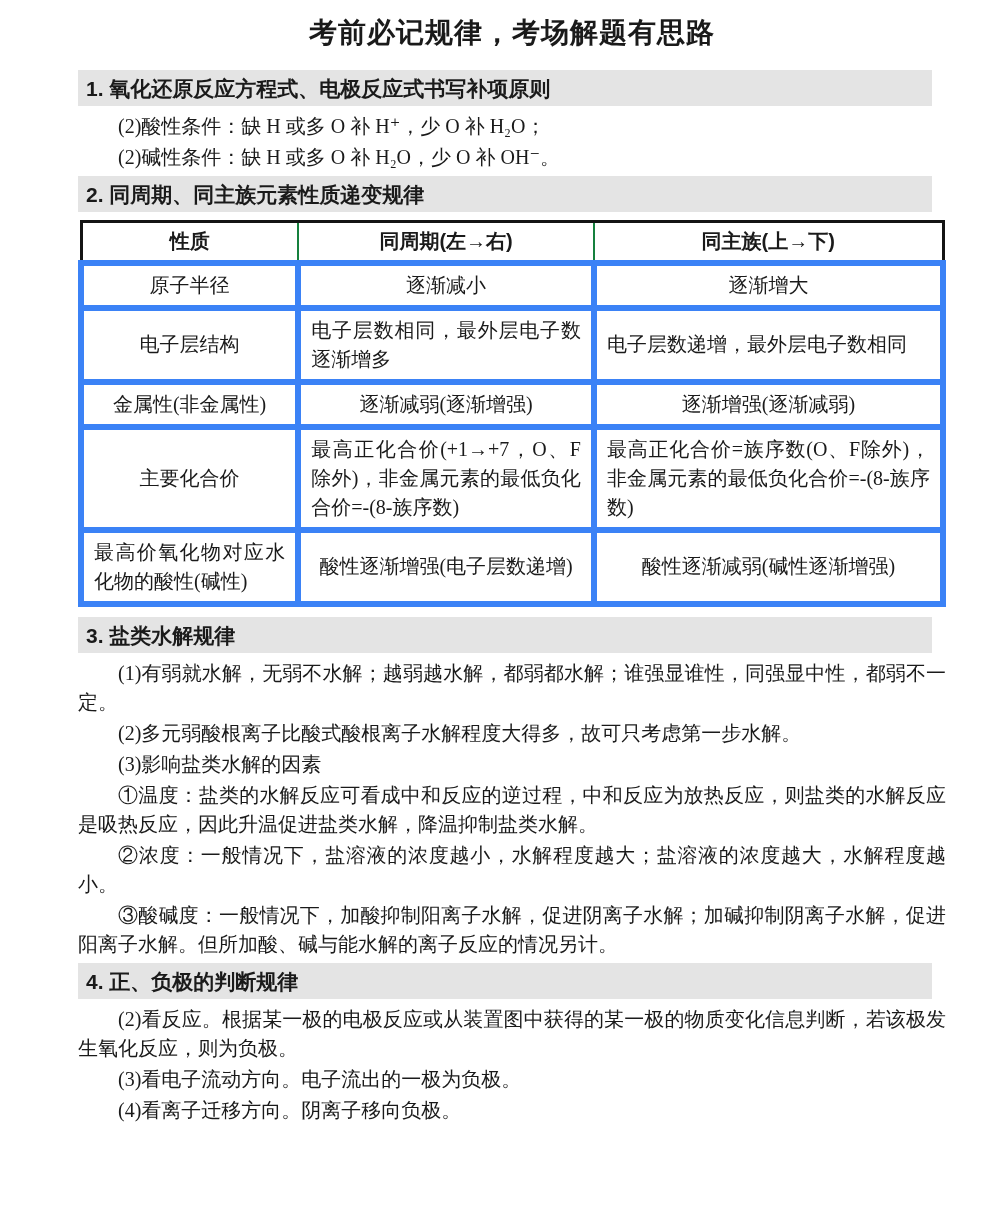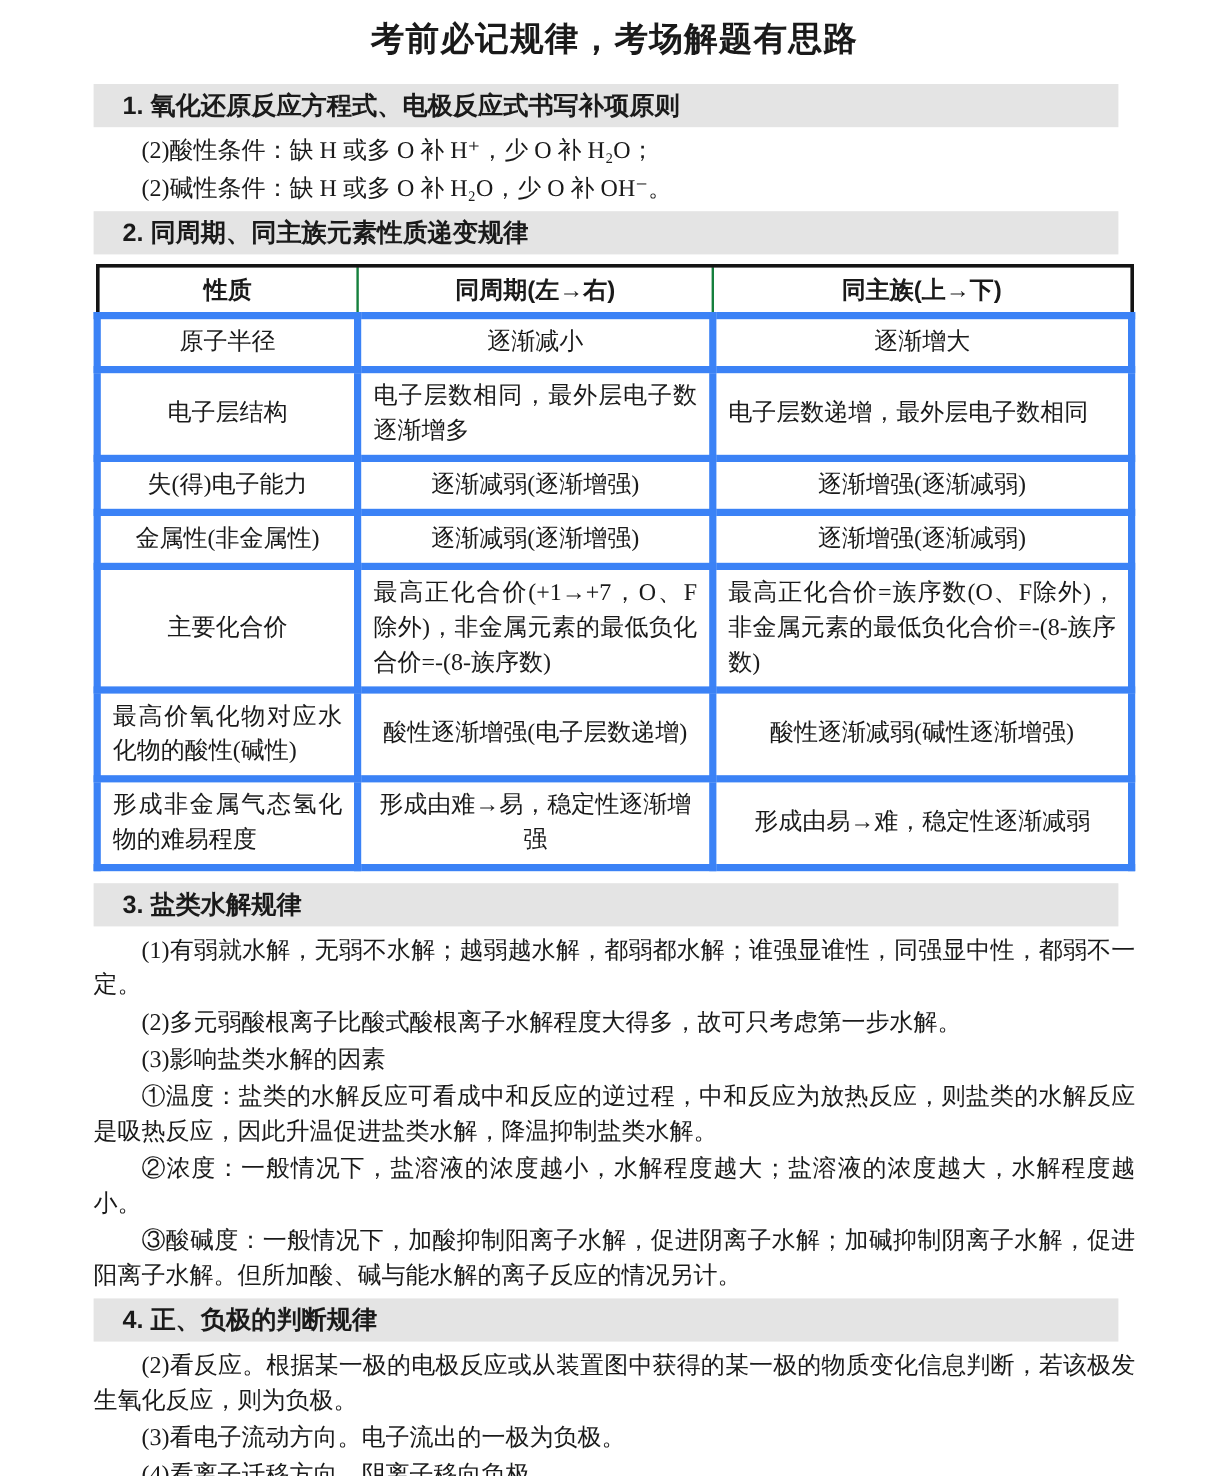--- a/index.html
+++ b/index.html
@@ -26,21 +26,21 @@
     text-align: center;
     letter-spacing: 1px;
     margin: 4px 0 20px 0;
   }
   .sec-bar {
     background: #e4e4e4;
     font-family: "Liberation Sans", "DejaVu Sans", sans-serif;
     font-weight: 700;
     font-size: 21px;
     line-height: 21px;
-    padding: 8px 12px 7px 24px;
+    padding: 8px 12px 7px 8px;
     margin: 4px 14px 6px 0;
   }
   .body-text p {
     font-size: 20px;
     line-height: 29px;
     margin: 2px 0;
     text-indent: 2em;
     text-align: justify;
   }
   table.trends {
@@ -108,43 +108,33 @@
           <td>原子半径</td>
           <td>逐渐减小</td>
           <td>逐渐增大</td>
         </tr>
         <tr>
           <td>电子层结构</td>
           <td class="long">电子层数相同，最外层电子数逐渐增多</td>
           <td class="long">电子层数递增，最外层电子数相同</td>
         </tr>
         <tr>
-          <td>失(得)电子能力</td>
-          <td>逐渐减弱(逐渐增强)</td>
-          <td>逐渐增强(逐渐减弱)</td>
-        </tr>
-        <tr>
           <td>金属性(非金属性)</td>
           <td>逐渐减弱(逐渐增强)</td>
           <td>逐渐增强(逐渐减弱)</td>
         </tr>
         <tr>
           <td>主要化合价</td>
           <td class="long">最高正化合价(+1→+7，O、F除外)，非金属元素的最低负化合价=-(8-族序数)</td>
           <td class="long">最高正化合价=族序数(O、F除外)，非金属元素的最低负化合价=-(8-族序数)</td>
         </tr>
         <tr>
           <td class="long">最高价氧化物对应水化物的酸性(碱性)</td>
           <td>酸性逐渐增强(电子层数递增)</td>
           <td>酸性逐渐减弱(碱性逐渐增强)</td>
-        </tr>
-        <tr>
-          <td class="long">形成非金属气态氢化物的难易程度</td>
-          <td>形成由难→易，稳定性逐渐增强</td>
-          <td>形成由易→难，稳定性逐渐减弱</td>
         </tr>
       </tbody>
     </table>
   </section>
 
   <section>
     <div class="sec-bar">3. 盐类水解规律</div>
     <div class="body-text">
       <p>(1)有弱就水解，无弱不水解；越弱越水解，都弱都水解；谁强显谁性，同强显中性，都弱不一定。</p>
       <p>(2)多元弱酸根离子比酸式酸根离子水解程度大得多，故可只考虑第一步水解。</p>

